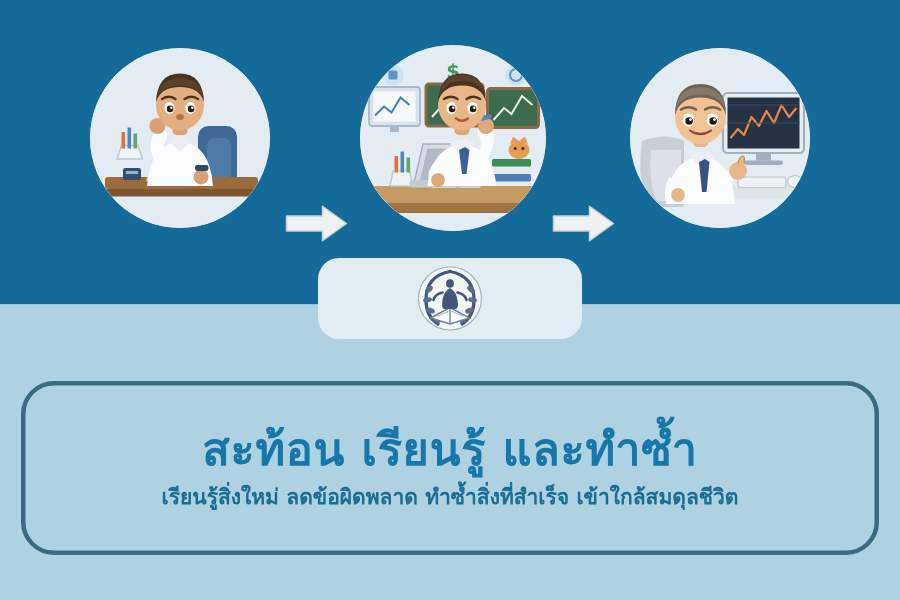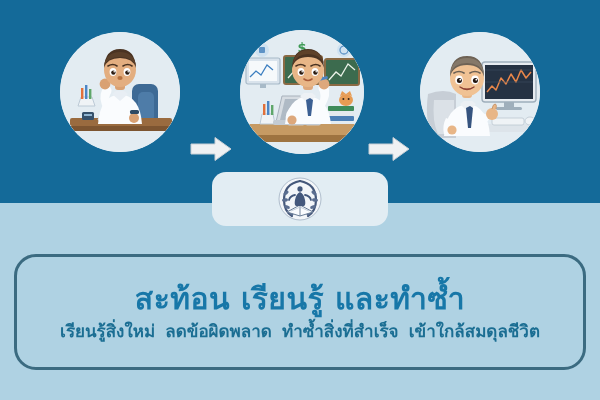--- a/index.html
+++ b/index.html
@@ -40,22 +40,22 @@
   
   .textbox{position:absolute;left:14px;top:254px;width:572px;height:116px;
            box-sizing:border-box;border:3px solid #3B6B81;border-radius:22px;
            background:transparent;display:flex;flex-direction:column;
            align-items:center;justify-content:center;text-align:right;}
   .title{
     font-size:30px;font-weight:bold;color:#1777A8;line-height:1.18;
     letter-spacing:0.5px;white-space:nowrap;margin:0 0 6px 0;
   }
   .subtitle{
-    font-size:17px;font-weight:bold;color:#1B6E93;line-height:1.25;
-    white-space:nowrap;margin:0;font-family:Liberation Mono, monospace;
+    font-size:14px;font-weight:bold;color:#1B6E93;line-height:1.25;
+    white-space:nowrap;margin:0;
   }
 </style>
 </head>
 <body>
 
 <div id="stage">
 
   <div class="bg-top"></div>
   <div class="bg-bottom"></div>
 

